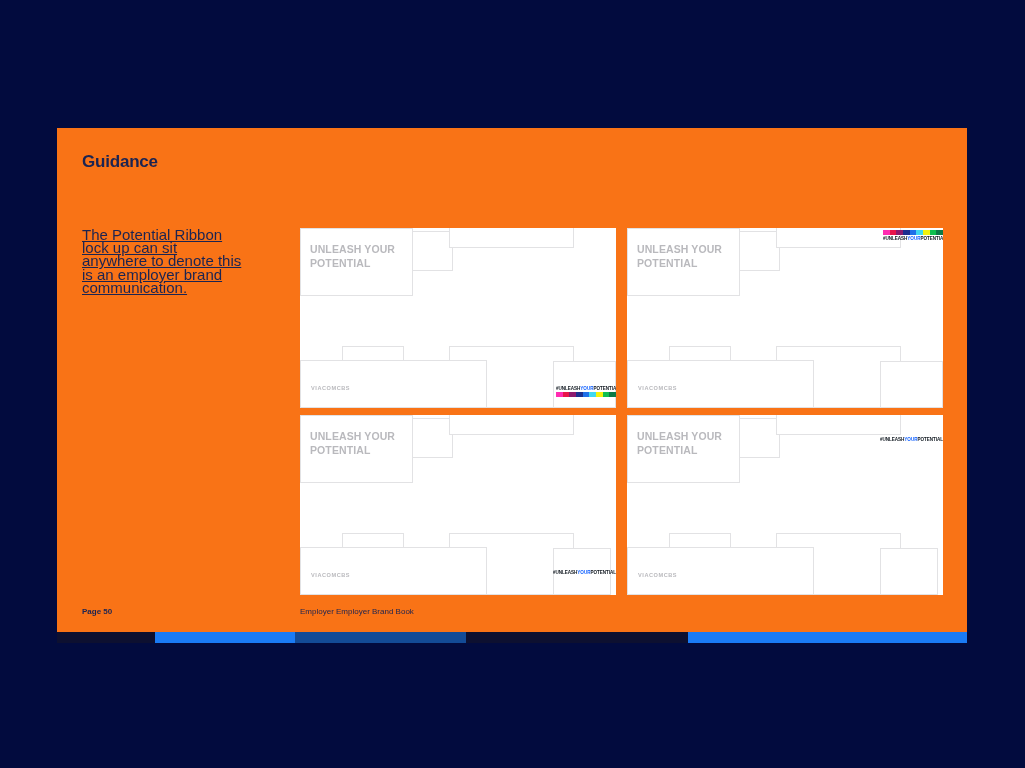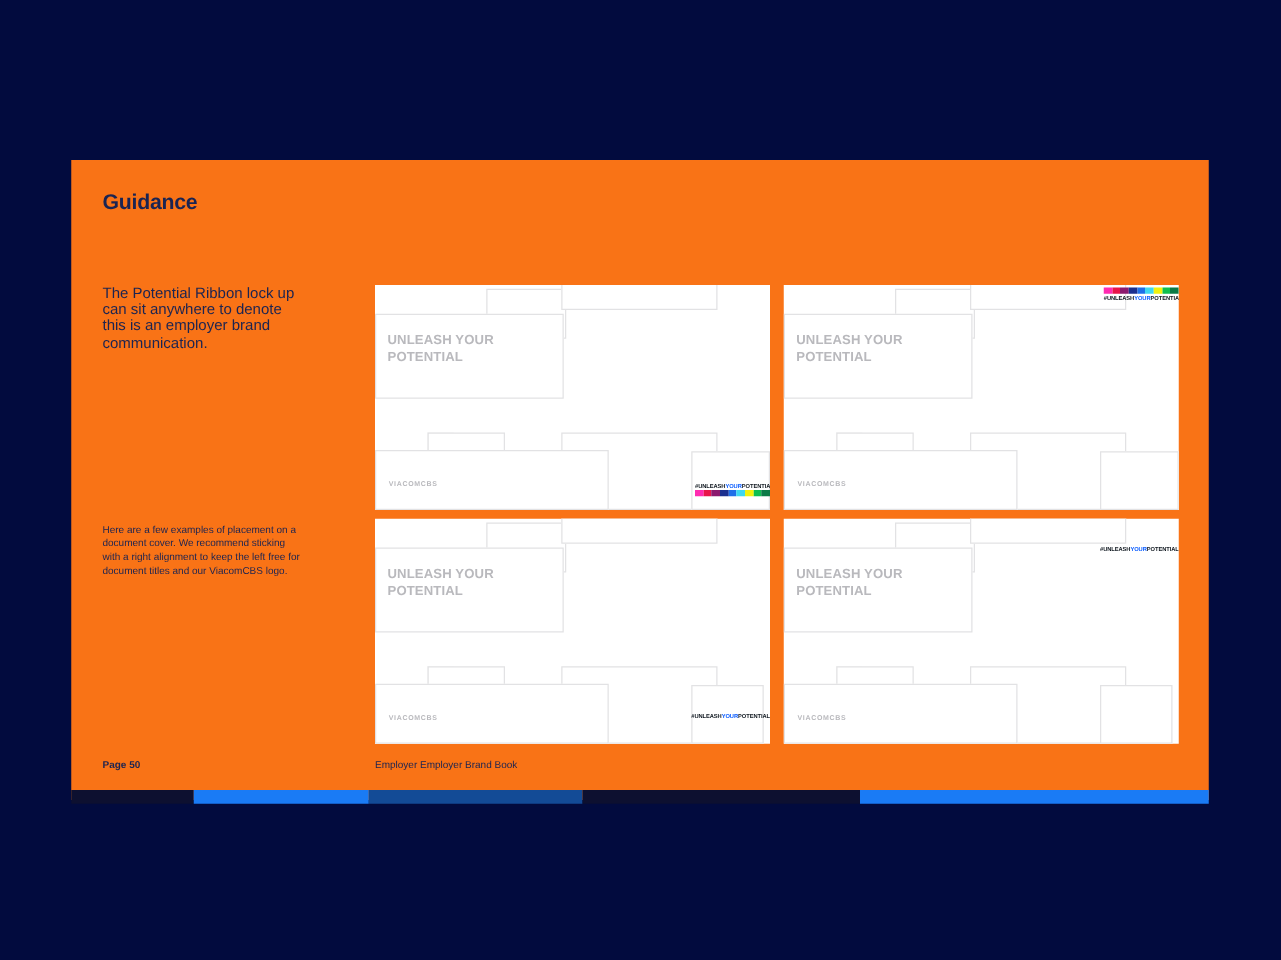--- a/index.html
+++ b/index.html
@@ -19,21 +19,21 @@
   }
 
   
   .guidance-heading {
     position:absolute; left:25px; top:24px;
     font-size:17px; font-weight:700; color:#1b2452;
     letter-spacing:-0.2px;
   }
   .guidance-para-1 {
     position:absolute; left:25px; top:100px; width:160px;
-    font-size:12px; line-height:13.2px; color:#1b2452;
+    font-size:15px; line-height:13.2px; color:#1b2452;text-decoration:underline;
   }
   .guidance-para-2 {
     position:absolute; left:25px; top:291px; width:160px;
     font-size:8px; line-height:10.9px; color:#1b2452;
   }
 
   
   .main-title {
     position:absolute; left:243px; top:23px;
     font-size:16.5px; font-weight:400; color:#1b2452;
@@ -55,24 +55,23 @@
   .card-tr { left:327px; top:0; }
   .card-bl { left:0;     top:187px; }
   .card-br { left:327px; top:187px; }
 
   
   .wf { position:absolute; border:1px solid #e2e2e4; background:#fff; }
 
   .headline {
     position:absolute;
     left:0; top:0;
-    width:151px; height:68px;
+    width:113px; height:68px;
     border:1px solid #e2e2e4;
     background:#fff;
-    margin-top:23px;
   }
   .headline span {
     position:absolute; left:9px; top:14px;
     font-size:10.5px; font-weight:700; line-height:13.5px;
     color:#b9b9bd; letter-spacing:0.1px;
   }
 
   .logo-box {
     position:absolute; left:0; bottom:0;
     width:187px; height:48px;
@@ -124,21 +123,20 @@
 </style>
 </head>
 <body style="background: rgb(2, 11, 62);">
 
 <div class="slide" style="background: #f97316;">
 
   <div class="guidance-heading">Guidance</div>
 
   <div class="guidance-para-1">The Potential Ribbon lock up can sit anywhere to denote this is an employer brand communication.</div>
 
-  <div class="guidance-para-2">Here are a few examples of placement on a document cover. We recommend sticking with a right alignment to keep the left free for document titles and our ViacomCBS logo.</div>
 
 
   <div class="grid">
 
     <div class="card card-tl">
       <div class="wf" style="left:89px; top:3px; width:64px; height:40px;"></div>
       <div class="wf" style="left:149px; top:-1px; width:125px; height:21px;"></div>
       <div class="wf" style="left:42px; top:118px; width:21px; height:62px;"></div>
       <div class="wf" style="left:42px; top:118px; width:62px; height:26px;"></div>
       <div class="wf" style="left:149px; top:118px; width:125px; height:62px;"></div>

